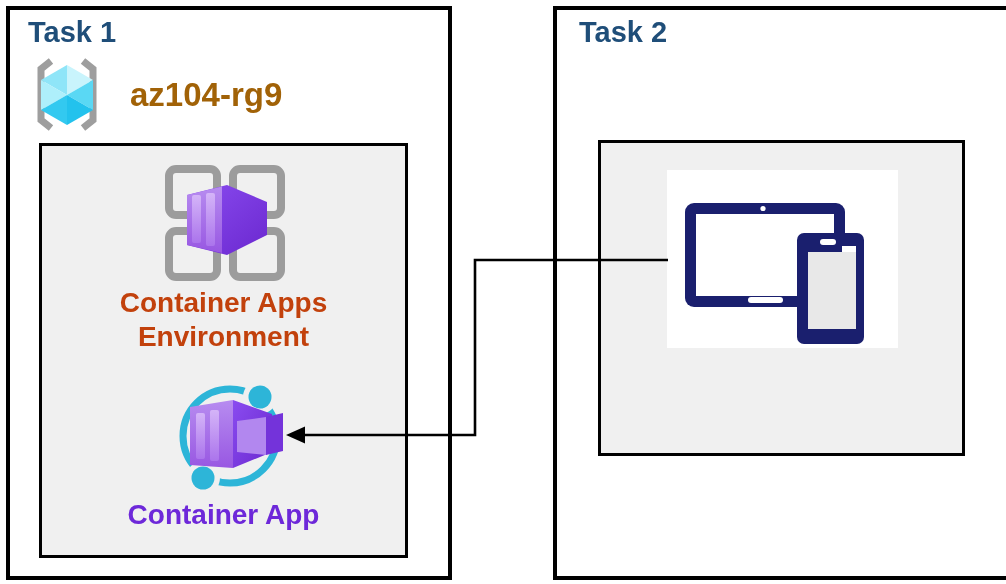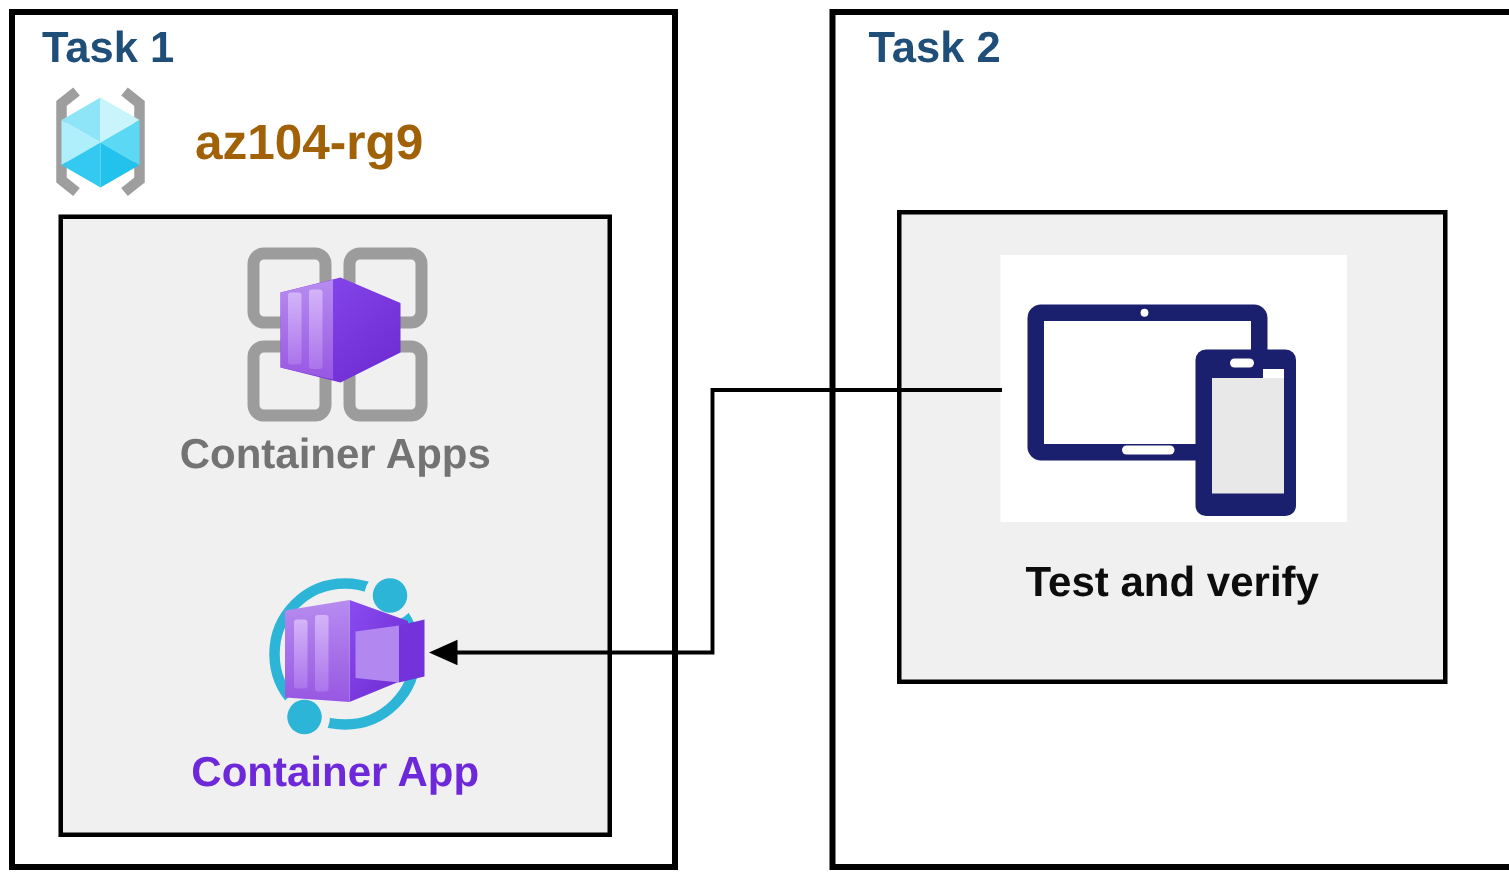--- a/index.html
+++ b/index.html
@@ -21,21 +21,21 @@
   .rg-row{position:absolute;left:22px;top:46px;display:flex;align-items:center;}
   .rg-icon{display:block;width:70px;height:78px;}
   .rg-label{margin-left:28px;font-size:33px;font-weight:bold;color:#a16207;white-space:nowrap;}
   .inner-box{
     position:absolute;background:var(--panel,#F0F0F0);border:3px solid #000;box-sizing:content-box;
   }
   .task1-inner{left:29px;top:133px;width:363px;height:409px;}
   .task2-inner{left:41px;top:130px;width:361px;height:310px;}
   .abs{position:absolute;}
   .env-icon{left:121px;top:17px;width:124px;height:120px;}
-  .env-label{left:0;top:140px;width:363px;text-align:center;font-size:28px;line-height:34px;font-weight:bold;color:#737373;}
+  .env-label{left:0;top:140px;width:363px;text-align:center;font-size:28px;line-height:34px;font-weight:bold;color:#c2410c;}
   .app-icon{left:133px;top:235px;width:112px;height:112px;}
   .app-label{left:0;top:353px;width:363px;text-align:center;font-size:28px;font-weight:bold;color:#6d28d9;}
   .device-bg{left:66px;top:27px;width:231px;height:178px;background:#ffffff;}
   .device-label{left:0;top:229px;width:361px;text-align:center;font-size:28px;font-weight:bold;color:#0d0d0d;}
   .connector{position:absolute;left:0;top:0;pointer-events:none;}
   svg{display:block;}
 </style>
 </head>
 <body>
 
@@ -86,20 +86,21 @@
           </g>
           <polygon points="24,32 64,22 104,39 104,72 64,92 24,82" fill="url(#gDark)"></polygon>
           <polygon points="24,32 59,23.5 59,90 24,82" fill="url(#gLight)"></polygon>
           <rect x="29" y="32" width="9" height="48" rx="2" fill="url(#gStripe)"></rect>
           <rect x="43" y="30" width="9" height="53" rx="2" fill="url(#gStripe)"></rect>
         </svg>
       </span>
 
       <div class="abs env-label">
         <div>Container Apps</div>
+        <div>Environment</div>
       </div>
 
       <span class="abs app-icon">
         <svg width="112" height="112" viewBox="0 0 112 112">
           <circle cx="55" cy="55" r="47" fill="none" stroke="#2DB5D8" stroke-width="7"></circle>
           <circle cx="85" cy="16" r="17" fill="#F0F0F0"></circle>
           <circle cx="28" cy="97" r="17" fill="#F0F0F0"></circle>
           <circle cx="85" cy="16" r="11.5" fill="#2DB5D8"></circle>
           <circle cx="28" cy="97" r="11.5" fill="#2DB5D8"></circle>
           <polygon points="58,19 97,33 97,71 58,87" fill="url(#gDark)"></polygon>
@@ -130,21 +131,20 @@
             <rect x="81" y="127" width="35" height="6" rx="3" fill="#FFFFFF"></rect>
 
             <rect x="130" y="63" width="67" height="111" rx="7" fill="#1A1F6E"></rect>
             <rect x="141" y="82" width="48" height="77" fill="#E8E8E8"></rect>
             <rect x="175" y="76" width="14" height="6" fill="#FFFFFF"></rect>
             <rect x="153" y="69" width="16" height="6" rx="3" fill="#FFFFFF"></rect>
           </svg>
         </span>
       </div>
 
-      <div class="abs device-label">Test and verify</div>
     </div>
   </div>
 
   <svg class="connector" width="1006" height="584" viewBox="0 0 1006 584">
     <path d="M668,260 H475 V435 H304" fill="none" stroke="#000000" stroke-width="2.6"></path>
     <polygon points="286,435 305,426.5 305,443.5" fill="#000000"></polygon>
   </svg>
 
 </div>
 

